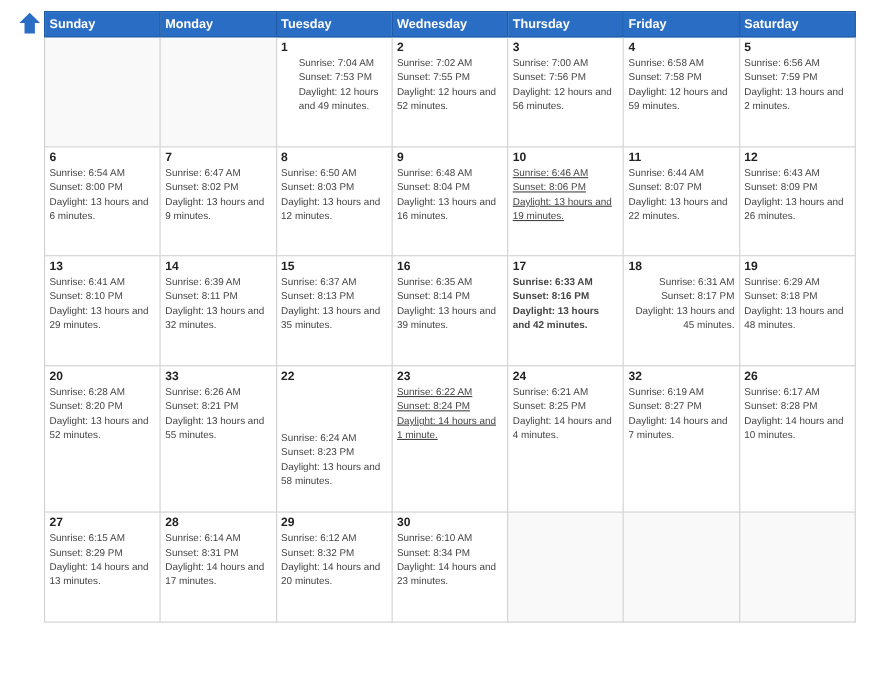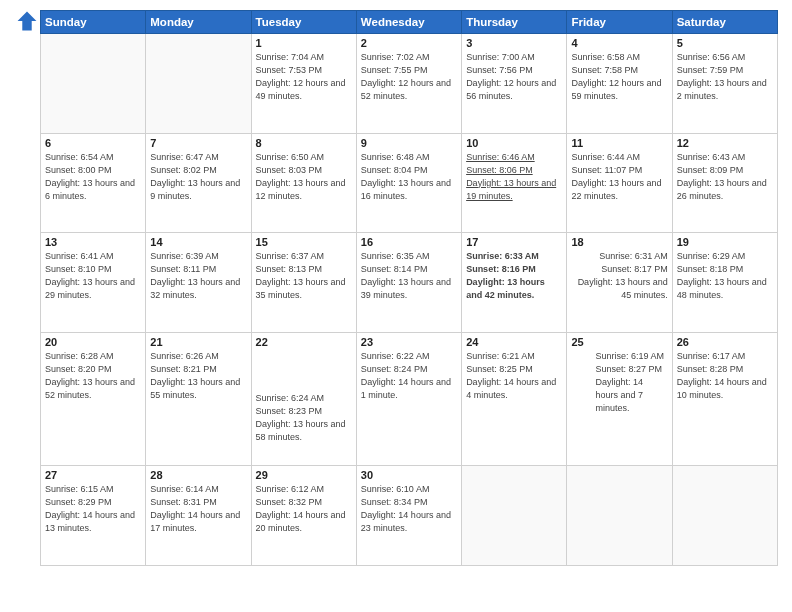--- a/index.html
+++ b/index.html
@@ -139,21 +139,21 @@
           <th>Friday</th>
           <th>Saturday</th>
         </tr>
     </thead>
     <tbody id="calendar-body">
     <tr>
           <td class="empty-cell"></td>
           <td class="empty-cell"></td>
           <td>
             <span class="day-num">1</span>
-            <div class="day-info" style="white-space: pre-line;">Sunrise: 7:04 AM
+            <div class="day-info" style="white-space: pre-line; margin-left: 16px;">Sunrise: 7:04 AM
 Sunset: 7:53 PM
 Daylight: 12 hours and 49 minutes.</div>
           </td>
           <td>
             <span class="day-num">2</span>
             <div class="day-info" style="white-space: pre-line;">Sunrise: 7:02 AM
 Sunset: 7:55 PM
 Daylight: 12 hours and 52 minutes.</div>
           </td>
           <td>
@@ -202,21 +202,21 @@
           </td>
           <td>
             <span class="day-num">10</span>
             <div class="day-info" style="white-space: pre-line; text-decoration: underline;">Sunrise: 6:46 AM
 Sunset: 8:06 PM
 Daylight: 13 hours and 19 minutes.</div>
           </td>
           <td>
             <span class="day-num">11</span>
             <div class="day-info" style="white-space: pre-line;">Sunrise: 6:44 AM
-Sunset: 11:07 PM
+Sunset: 8:07 PM
 Daylight: 13 hours and 22 minutes.</div>
           </td>
           <td>
             <span class="day-num">12</span>
             <div class="day-info" style="white-space: pre-line;">Sunrise: 6:43 AM
 Sunset: 8:09 PM
 Daylight: 13 hours and 26 minutes.</div>
           </td>
         </tr>
         <tr>
@@ -264,46 +264,46 @@
           </td>
         </tr>
         <tr>
           <td>
             <span class="day-num">20</span>
             <div class="day-info" style="white-space: pre-line;">Sunrise: 6:28 AM
 Sunset: 8:20 PM
 Daylight: 13 hours and 52 minutes.</div>
           </td>
           <td>
-            <span class="day-num">21</span>
+            <span class="day-num">33</span>
             <div class="day-info" style="white-space: pre-line;">Sunrise: 6:26 AM
 Sunset: 8:21 PM
 Daylight: 13 hours and 55 minutes.</div>
           </td>
           <td>
             <span class="day-num">22</span>
             <div class="day-info" style="white-space: pre-line; margin-top: 44px;">Sunrise: 6:24 AM
 Sunset: 8:23 PM
 Daylight: 13 hours and 58 minutes.</div>
           </td>
           <td>
             <span class="day-num">23</span>
-            <div class="day-info" style="white-space: pre-line;">Sunrise: 6:22 AM
+            <div class="day-info" style="white-space: pre-line; text-decoration: underline;">Sunrise: 6:22 AM
 Sunset: 8:24 PM
 Daylight: 14 hours and 1 minute.</div>
           </td>
           <td>
             <span class="day-num">24</span>
             <div class="day-info" style="white-space: pre-line;">Sunrise: 6:21 AM
 Sunset: 8:25 PM
 Daylight: 14 hours and 4 minutes.</div>
           </td>
           <td>
-            <span class="day-num">25</span>
-            <div class="day-info" style="white-space: pre-line; margin-left: 24px;">Sunrise: 6:19 AM
+            <span class="day-num">32</span>
+            <div class="day-info" style="white-space: pre-line;">Sunrise: 6:19 AM
 Sunset: 8:27 PM
 Daylight: 14 hours and 7 minutes.</div>
           </td>
           <td>
             <span class="day-num">26</span>
             <div class="day-info" style="white-space: pre-line;">Sunrise: 6:17 AM
 Sunset: 8:28 PM
 Daylight: 14 hours and 10 minutes.</div>
           </td>
         </tr>

